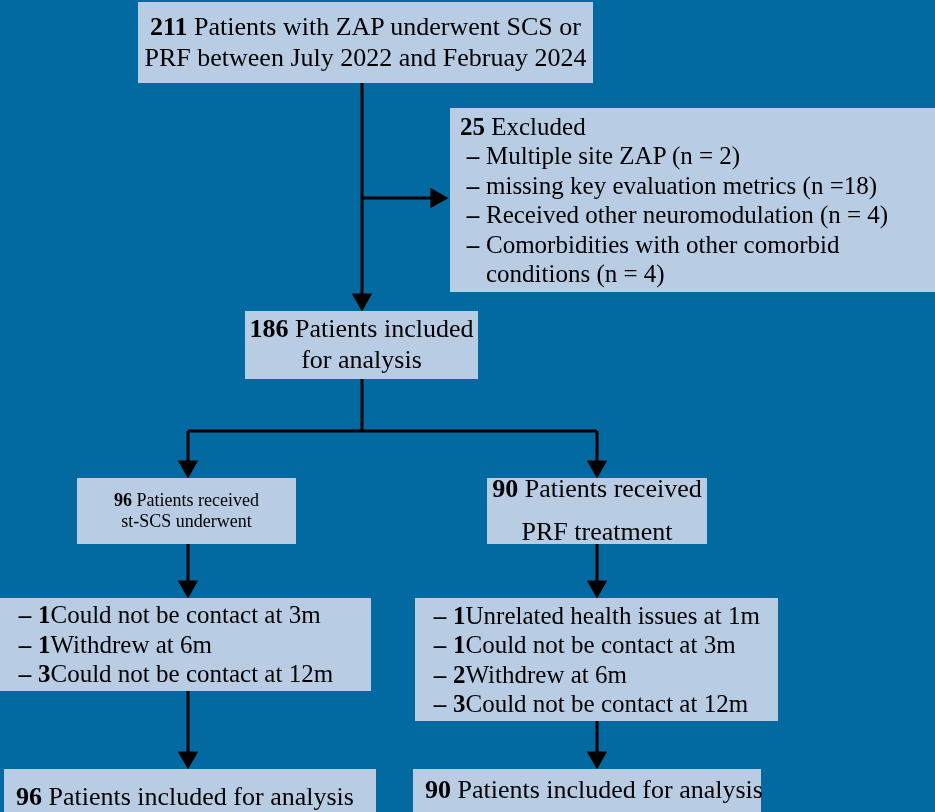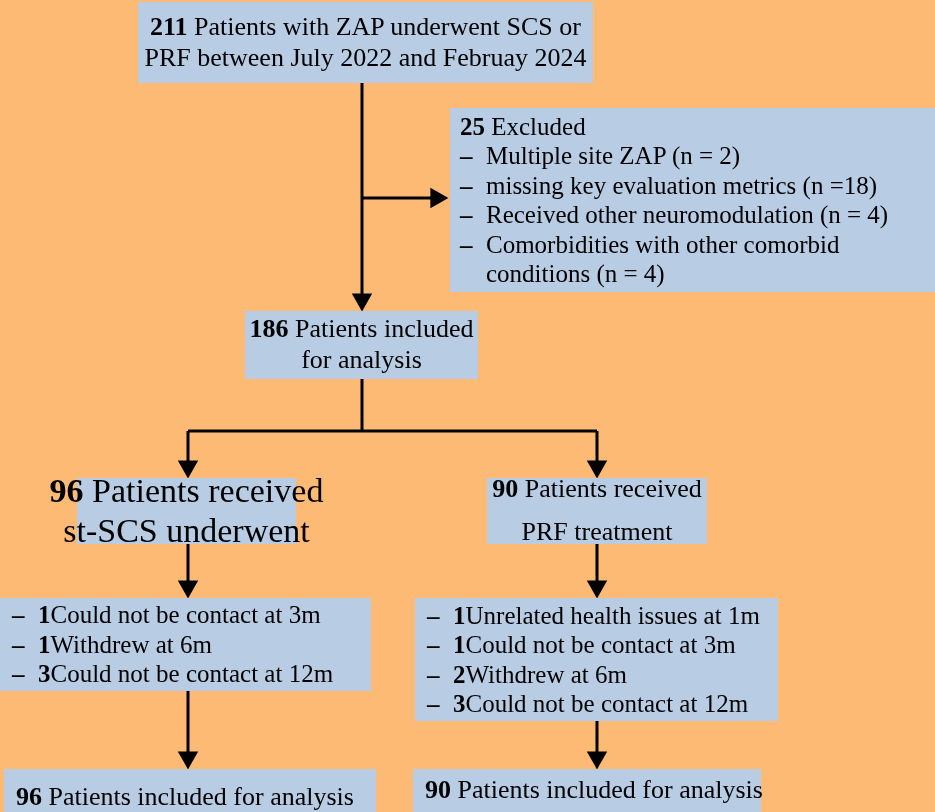--- a/index.html
+++ b/index.html
@@ -9,33 +9,33 @@
   }
   body {
     font-family: "Liberation Serif", "DejaVu Serif", serif;
     color: #000000;
   }
   #flowchart {
     position: relative;
     width: 935px;
     height: 812px;
     overflow: hidden;
-    background: #fdba74;
+    background: #0369a1;
   }
   .box {
     position: absolute;
     background: #b8cce4;
     box-sizing: border-box;
     display: flex;
     flex-direction: column;
     justify-content: center;
     line-height: 1.18;
   }
   .box.center { align-items: center; text-align: center; }
-  .box.left   { align-items: flex-start; text-align: left; }
+  .box.left   { align-items: flex-start; text-align: center; }
   .num { font-weight: bold; }
   .line { white-space: nowrap; }
 
   
   .row {
     display: flex;
     align-items: baseline;
     white-space: nowrap;
   }
   .dash {
@@ -51,21 +51,21 @@
     top: 0;
     width: 935px;
     height: 812px;
     overflow: visible;
   }
 
   
   #box-top        { left:138px; top:2px;   width:455px; height:81px;  font-size:26px; padding:0 10px; }
   #box-excluded   { left:450px; top:108px; width:485px; height:184px; font-size:25px; padding:6px 0 6px 10px; }
   #box-included   { left:245px; top:311px; width:233px; height:68px;  font-size:26px; padding:0 8px; }
-  #box-scs        { left:77px;  top:478px; width:219px; height:66px;  font-size:34px; padding:0 8px; }
+  #box-scs        { left:77px;  top:478px; width:219px; height:66px;  font-size:18px; padding:0 8px; }
   #box-prf        { left:487px; top:478px; width:220px; height:66px;  font-size:26px; padding:0 8px;gap:12px; }
   #box-scs-drop   { left:0px;   top:598px; width:371px; height:93px;  font-size:25px; padding:3px 0 3px 12px; }
   #box-prf-drop   { left:415px; top:598px; width:363px; height:123px; font-size:25px; padding:3px 0 3px 12px; }
   #box-scs-final  { left:4px;   top:769px; width:372px; height:56px;  font-size:26px; padding:0 0 0 12px; }
   #box-prf-final  { left:413px; top:769px; width:348px; height:43px;  font-size:26px; padding:0 0 0 12px; }
 
   #box-excluded .dash  { width:26px; }
   #box-scs-drop .dash  { width:26px; }
   #box-prf-drop .dash  { width:26px; }
   .indent { padding-left: 26px; }

